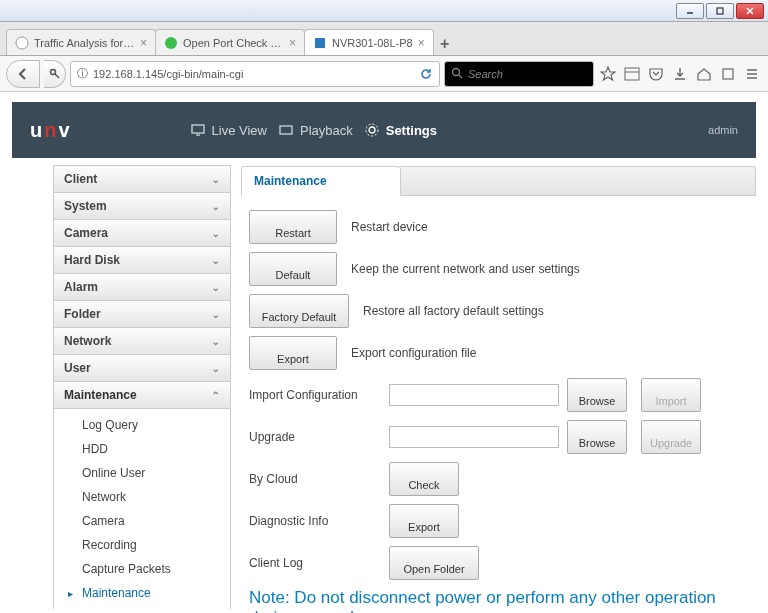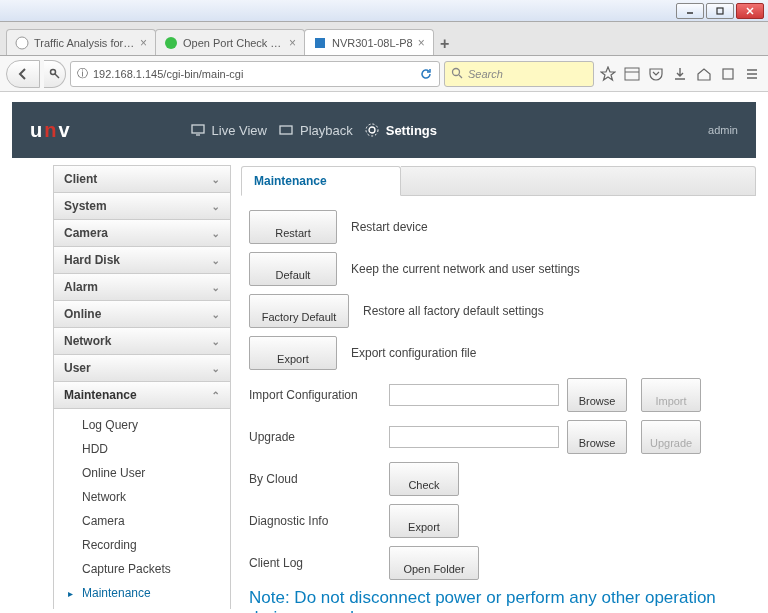--- a/index.html
+++ b/index.html
@@ -18,21 +18,21 @@
 .tab .favicon { width:14px; height:14px; margin-right:5px; flex-shrink:0;}
 .tab .title { white-space:nowrap; overflow:hidden; text-overflow:ellipsis; flex:1;}
 .tab .x { margin-left:5px; color:#888; font-size:12px;}
 .newtab { width:24px; height:22px; display:flex; align-items:center; justify-content:center; color:#666; font-size:16px; font-weight:bold;}
 
 
 .toolbar { height:36px; background:#f7f7f7; border-bottom:1px solid #ccc; display:flex; align-items:center; padding:0 6px; gap:4px;}
 .nav-back { width:34px; height:28px; border:1px solid #bbb; border-radius:14px 0 0 14px; background:linear-gradient(#fff,#eaeaea); display:flex; align-items:center; justify-content:center;}
 .nav-key { width:22px; height:28px; border:1px solid #bbb; border-left:none; border-radius:0 14px 14px 0; background:linear-gradient(#fff,#eaeaea); display:flex; align-items:center; justify-content:center;}
 .urlbox { flex:1; height:26px; border:1px solid #bbb; border-radius:3px; background:#fff; display:flex; align-items:center; padding:0 6px; gap:5px; font-size:11px; color:#555;}
-.searchbox { width:150px; height:26px; border:1px solid #bbb; border-radius:3px; background:#fef9c3; display:flex; align-items:center; padding:0 6px; gap:5px; font-size:11px; color:#888; font-style:italic;}
+.searchbox { width:150px; height:26px; border:1px solid #bbb; border-radius:3px; background:#000000; display:flex; align-items:center; padding:0 6px; gap:5px; font-size:11px; color:#888; font-style:italic;}
 .tbicon { width:20px; height:20px; display:flex; align-items:center; justify-content:center; color:#666;}
 .tbicon svg { width:16px; height:16px; fill:#666; }
 
 
 .page { position:absolute; top:92px; left:0; right:0; bottom:0; background:#fff; }
 .page-inner { margin:10px 12px; }
 
 
 .apphdr { height:56px; background:#3a4a57; display:flex; align-items:center; padding:0 18px; color:#cfd6db;}
 .logo { font-size:20px; font-weight:bold; letter-spacing:1px; color:#fff; display:flex; align-items:center;}
@@ -231,21 +231,21 @@
           </div>
       <div class="side-sec">
             <span>Hard Disk</span>
             <span class="chev">⌄</span>
           </div>
       <div class="side-sec">
             <span>Alarm</span>
             <span class="chev">⌄</span>
           </div>
       <div class="side-sec">
-            <span>Online</span>
+            <span>Folder</span>
             <span class="chev">⌄</span>
           </div>
       <div class="side-sec">
             <span>Network</span>
             <span class="chev">⌄</span>
           </div>
       <div class="side-sec">
             <span>User</span>
             <span class="chev">⌄</span>
           </div>

